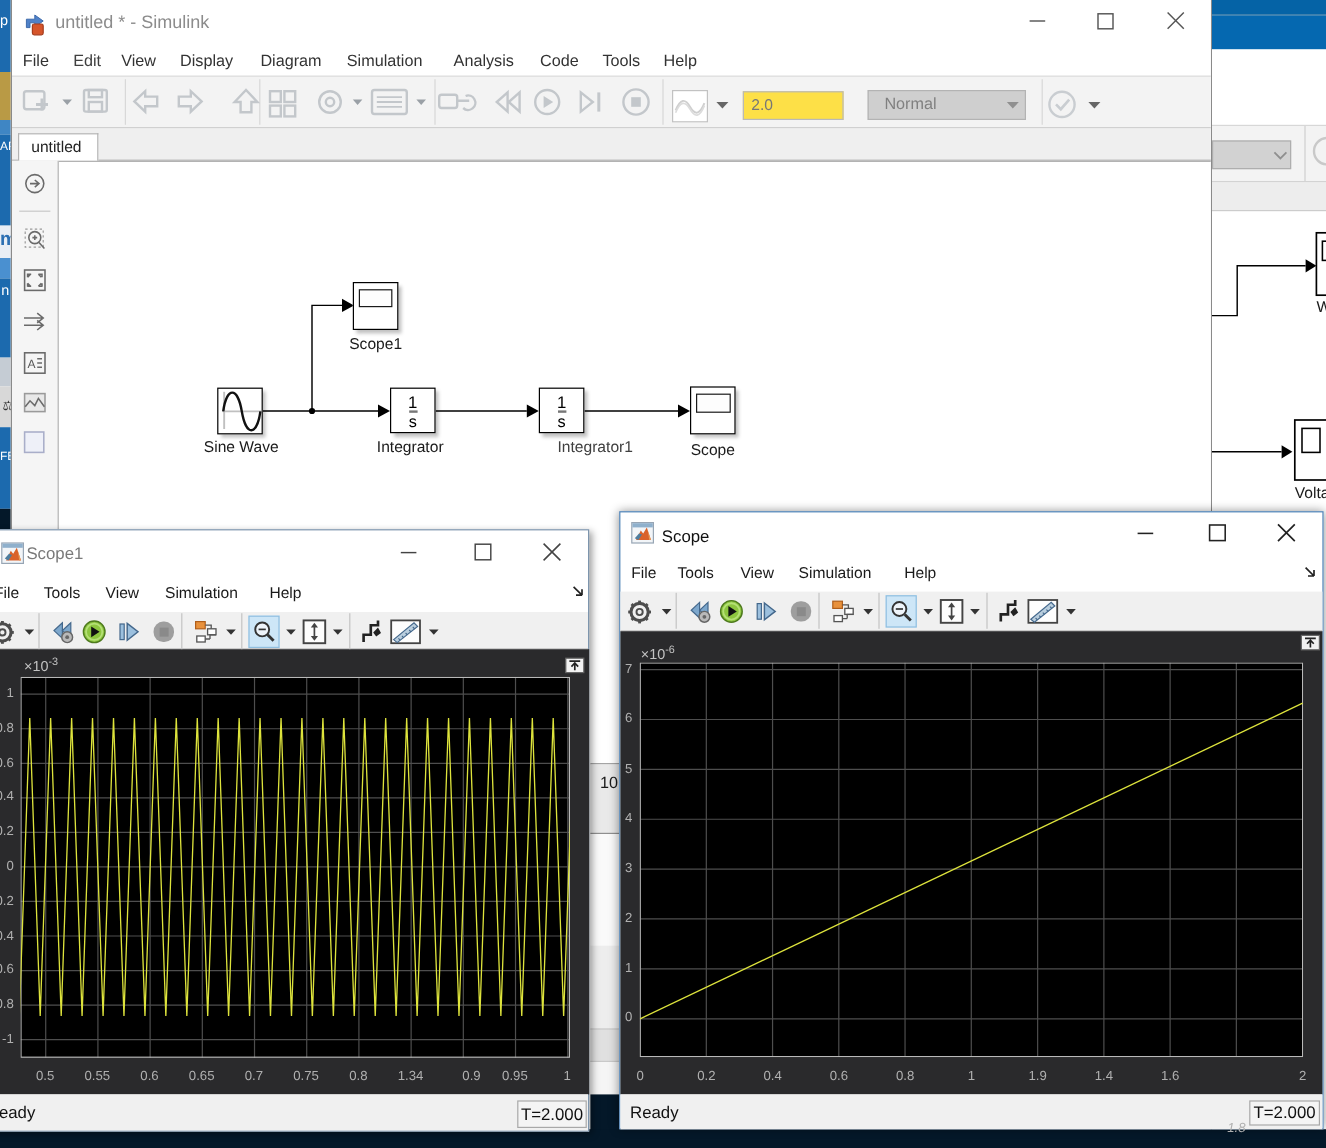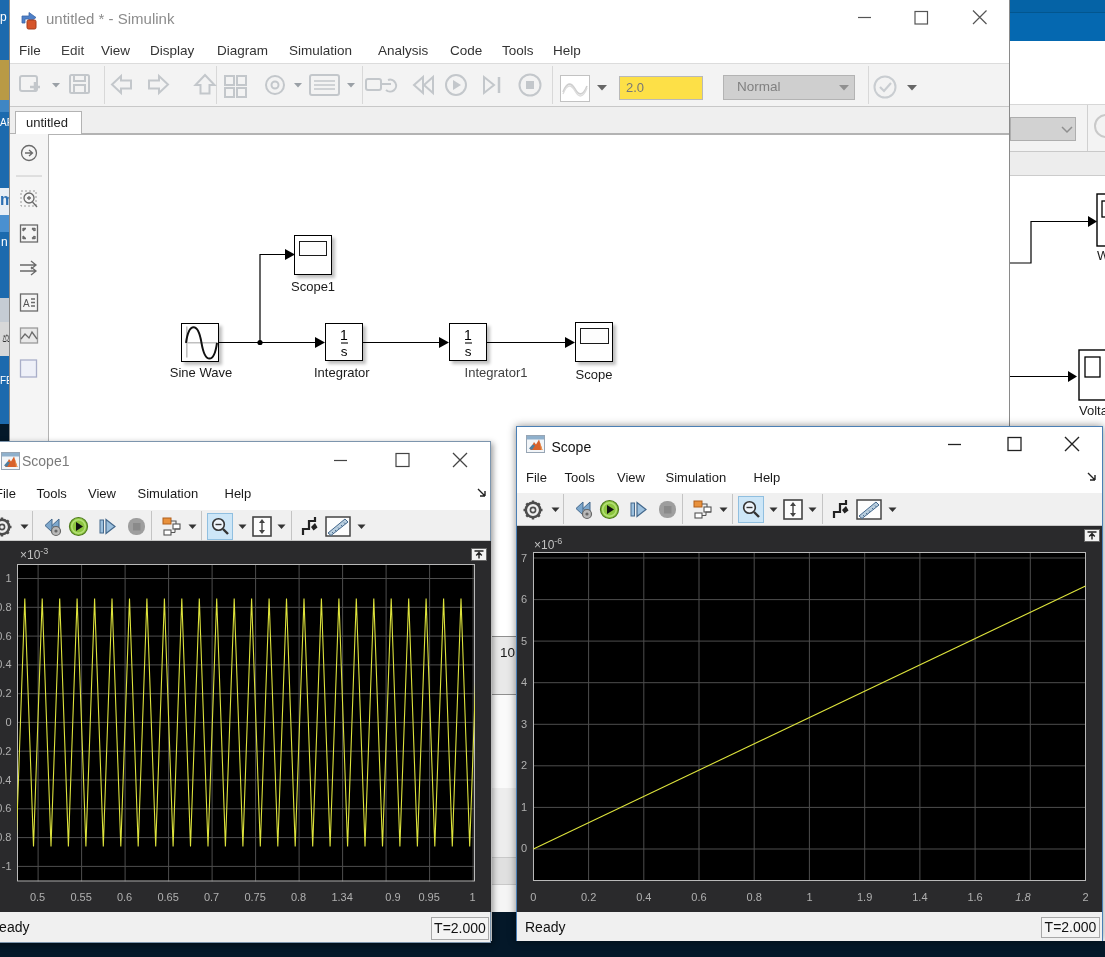--- a/index.html
+++ b/index.html
@@ -516,16 +516,16 @@
 <div style="position:absolute;left:503px;top:842.49px;width:24px;height:13px;z-index:32;font-size:11px;color:#b0b0b0;text-align:right;">0</div>
 <div style="position:absolute;left:518.4px;top:891px;width:30px;height:13px;z-index:32;font-size:11px;color:#b0b0b0;text-align:center;">0</div>
 <div style="position:absolute;left:573.61px;top:891px;width:30px;height:13px;z-index:32;font-size:11px;color:#b0b0b0;text-align:center;">0.2</div>
 <div style="position:absolute;left:628.8199999999999px;top:891px;width:30px;height:13px;z-index:32;font-size:11px;color:#b0b0b0;text-align:center;">0.4</div>
 <div style="position:absolute;left:684.03px;top:891px;width:30px;height:13px;z-index:32;font-size:11px;color:#b0b0b0;text-align:center;">0.6</div>
 <div style="position:absolute;left:739.24px;top:891px;width:30px;height:13px;z-index:32;font-size:11px;color:#b0b0b0;text-align:center;">0.8</div>
 <div style="position:absolute;left:794.45px;top:891px;width:30px;height:13px;z-index:32;font-size:11px;color:#b0b0b0;text-align:center;">1</div>
 <div style="position:absolute;left:849.66px;top:891px;width:30px;height:13px;z-index:32;font-size:11px;color:#b0b0b0;text-align:center;">1.9</div>
 <div style="position:absolute;left:904.87px;top:891px;width:30px;height:13px;z-index:32;font-size:11px;color:#b0b0b0;text-align:center;">1.4</div>
 <div style="position:absolute;left:960.0799999999999px;top:891px;width:30px;height:13px;z-index:32;font-size:11px;color:#b0b0b0;text-align:center;">1.6</div>
-<div style="position:absolute;left:1015.29px;top:891px;width:30px;height:13px;z-index:32;font-size:11px;color:#b0b0b0;font-style:italic;">1.8</div>
+<div style="position:absolute;left:1015.29px;top:934px;width:30px;height:13px;z-index:32;font-size:11px;color:#b0b0b0;text-align:center;font-style:italic;">1.8</div>
 <div style="position:absolute;left:1070.5px;top:891px;width:30px;height:13px;z-index:32;font-size:11px;color:#b0b0b0;text-align:center;">2</div>
 <div style="position:absolute;left:517px;top:912px;width:585px;height:29px;background:#f0f0f0;z-index:31;"></div>
 <div style="position:absolute;left:525px;top:919px;width:60px;height:16px;z-index:32;font-size:14px;color:#111;">Ready</div>
 <div style="position:absolute;left:1041px;top:917px;width:59px;height:21px;z-index:32;background:#f4f4f4;border:1px solid #a8a8a8;font-size:14px;color:#111;text-align:center;padding-top:1px;">T=2.000</div>
 </body></html>

